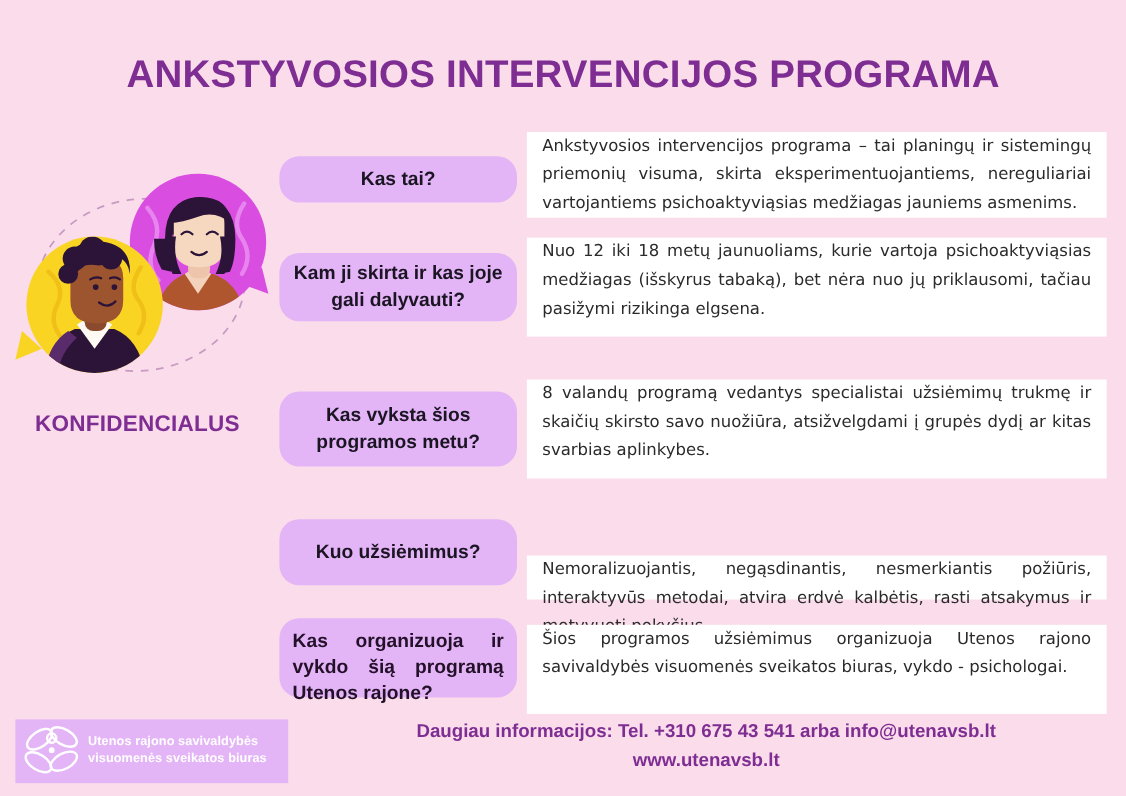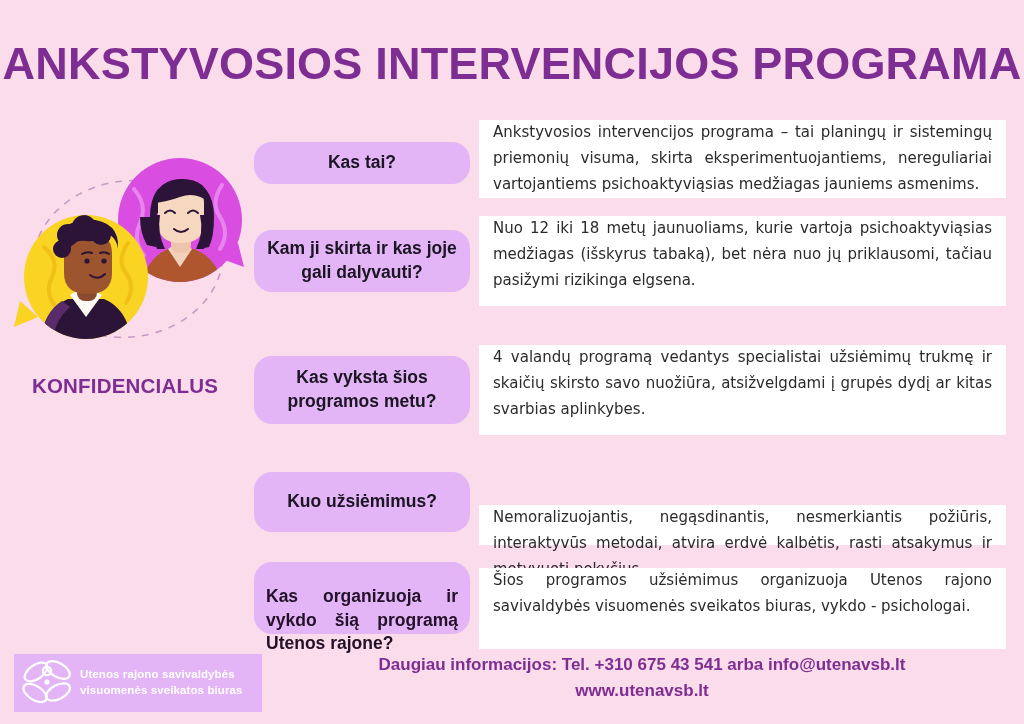--- a/index.html
+++ b/index.html
@@ -17,24 +17,24 @@
   .page {
     position: relative;
     width: 1024px;
     height: 724px;
   }
 
   
   .title {
     position: absolute;
     left: 0;
-    top: 38px;
+    top: 48px;
     width: 1024px;
     text-align: center;
-    font-size: 45px;
+    font-size: 35px;
     font-weight: bold;
     letter-spacing: 0.2px;
     color: #7e2d92;
     font-family: "Liberation Sans", sans-serif;
   }
 
   
   .illustration {
     position: absolute;
     left: 8px;
@@ -82,21 +82,21 @@
     text-align: center;
     padding: 0 10px;
   }
   .q-box.justified {
     align-items: flex-start;
     justify-content: flex-start;
   }
   .q-box.justified .q-text {
     text-align: justify;
     text-align-last: left;
-    padding: 23px 12px 9px 12px;
+    padding: 9px 12px 9px 12px;
     width: 100%;
     box-sizing: border-box;
     color: #231029;
   }
   .a-box {
     position: absolute;
     left: 225px;
     width: 527px;
     background: #ffffff;
     box-sizing: border-box;
@@ -252,21 +252,21 @@
     <div class="a-box" style="top:0px;height:90px;">
       <div class="a-text">Nuo 12 iki 18 metų jaunuoliams, kurie vartoja psichoaktyviąsias medžiagas (išskyrus tabaką), bet nėra nuo jų priklausomi, tačiau pasižymi rizikinga elgsena.</div>
     </div>
   </div>
 
   <div class="qa-row" style="top:345px;height:90px;">
     <div class="q-box" style="top:11px;height:68px;">
       <div class="q-text">Kas vyksta šios programos metu?</div>
     </div>
     <div class="a-box" style="top:0px;height:90px;">
-      <div class="a-text">4 valandų programą vedantys specialistai užsiėmimų trukmę ir skaičių skirsto savo nuožiūra, atsižvelgdami į grupės dydį ar kitas svarbias aplinkybes.</div>
+      <div class="a-text">8 valandų programą vedantys specialistai užsiėmimų trukmę ir skaičių skirsto savo nuožiūra, atsižvelgdami į grupės dydį ar kitas svarbias aplinkybes.</div>
     </div>
   </div>
 
   <div class="qa-row" style="top:472px;height:60px;">
     <div class="q-box" style="top:0px;height:60px;">
       <div class="q-text">Kuo užsiėmimus?</div>
     </div>
     <div class="a-box" style="top:4px;height:40px;margin-top:29px;">
       <div class="a-text">Nemoralizuojantis, negąsdinantis, nesmerkiantis požiūris, interaktyvūs metodai, atvira erdvė kalbėtis, rasti atsakymus ir motyvuoti pokyčius.</div>
     </div>

